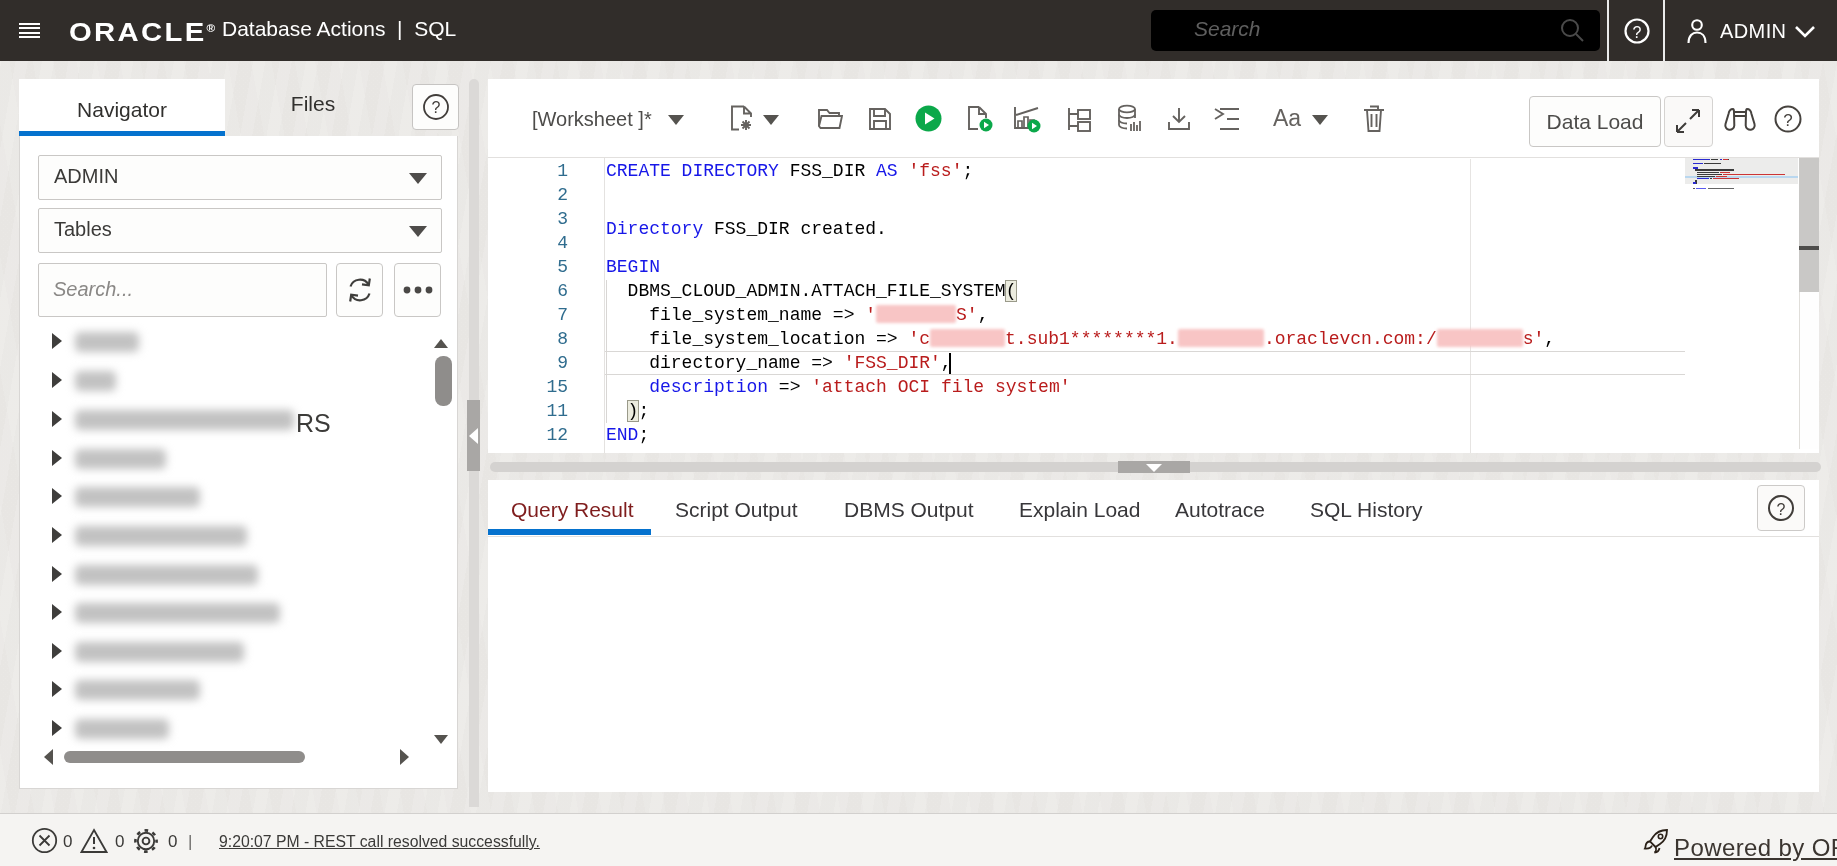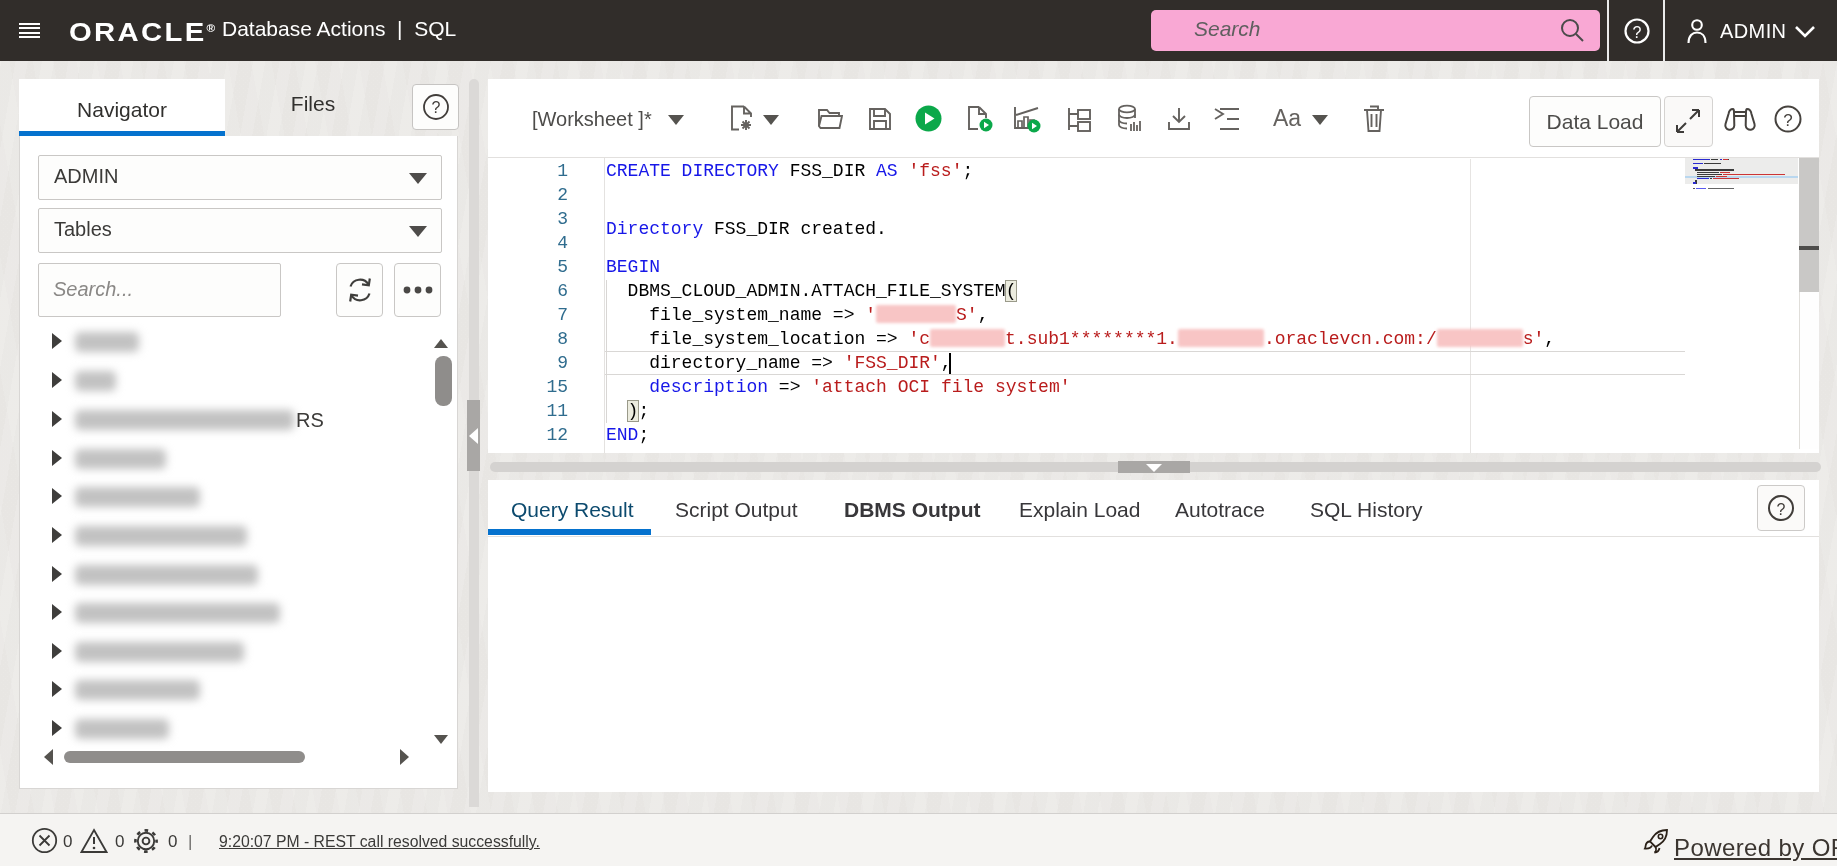--- a/index.html
+++ b/index.html
@@ -10,41 +10,41 @@
       repeating-linear-gradient(80deg, rgba(255,255,255,0.07) 0 20px, rgba(0,0,0,0.003) 20px 43px);
   }
   svg{display:block;}
   
   #hdr{position:absolute;left:0;top:0;width:1837px;height:61px;background:#312d2a;}
   #hdr .ham{position:absolute;left:19px;top:23px;width:21px;height:16px;}
   #hdr .ham div{height:2px;background:#fff;margin-bottom:2.4px;}
   .oracle{position:absolute;left:69px;top:18px;color:#fff;font-weight:700;font-size:25px;letter-spacing:2px;transform:scaleX(1.17);transform-origin:left center;white-space:nowrap;}
   .oracle sup{font-size:10px;letter-spacing:0;}
   .dbact{position:absolute;left:222px;top:17px;color:#fff;font-size:21px;}
-  #hsearch{position:absolute;left:1151px;top:10px;width:449px;height:41px;background:#f9a8d4;border-radius:5px;}
+  #hsearch{position:absolute;left:1151px;top:10px;width:449px;height:41px;background:#000000;border-radius:5px;}
   #hsearch .ph{position:absolute;left:43px;top:7px;font-style:italic;font-size:21px;color:#5f5f5f;}
   .hdiv{position:absolute;top:0;width:2px;height:61px;background:rgba(255,255,255,0.9);}
   
   #navtab{position:absolute;left:19px;top:79px;width:206px;height:52px;background:#fff;}
   #navtab span{position:absolute;left:0;right:0;top:19px;text-align:center;font-size:21px;color:#31302e;}
   #navunder{position:absolute;left:19px;top:131px;width:206px;height:5px;background:#0572ce;}
   #filestab{position:absolute;left:225px;top:92px;width:176px;text-align:center;font-size:21px;color:#31302e;}
   #navhelp{position:absolute;left:412px;top:84px;width:47px;height:46px;background:#fdfdfc;border:1px solid #c6c4c2;border-radius:4px;box-sizing:border-box;}
   #panel{position:absolute;left:19px;top:136px;width:439px;height:653px;background:#fff;border:1px solid #d8d6d4;box-sizing:border-box;border-top:none;}
   .sel{position:absolute;left:18px;width:404px;height:45px;background:#fdfdfc;border:1px solid #c9c7c5;border-radius:2px;box-sizing:border-box;}
   .sel .t{position:absolute;left:15px;top:9px;font-size:20px;color:#3b3a38;}
   .dtri{position:absolute;width:0;height:0;border-left:9px solid transparent;border-right:9px solid transparent;border-top:11px solid #4e4c4a;}
-  .inp{position:absolute;left:18px;top:127px;width:243px;height:54px;border:1px solid #c9c7c5;border-radius:2px;box-sizing:border-box;background:#fdfdfc;}
+  .inp{position:absolute;left:18px;top:127px;width:289px;height:54px;border:1px solid #c9c7c5;border-radius:2px;box-sizing:border-box;background:#fdfdfc;}
   .inp .t{position:absolute;left:14px;top:14px;font-size:20px;font-style:italic;color:#8a8886;}
   .sqbtn{position:absolute;top:127px;width:47px;height:54px;background:#fdfdfc;border:1px solid #c9c7c5;border-radius:4px;box-sizing:border-box;}
   
   .trow{position:absolute;left:19px;width:400px;height:24px;}
   .tri{position:absolute;left:33px;top:2px;width:0;height:0;border-top:8px solid transparent;border-bottom:8px solid transparent;border-left:10px solid #3f3e3c;}
   .blob{position:absolute;left:56px;top:1px;height:20px;background:#c2c2c2;border-radius:5px;filter:blur(4px);}
-  .rstxt{position:absolute;top:0;font-size:20px;color:#3c3b39;}
+  .rstxt{position:absolute;top:0;font-size:25px;color:#3c3b39;}
   
   .sb-ut{position:absolute;width:0;height:0;border-left:7px solid transparent;border-right:7px solid transparent;}
   
   #vsplit{position:absolute;left:469px;top:79px;width:10px;height:728px;background:#dbd9d7;border-radius:5px 5px 0 0;}
   #vhandle{position:absolute;left:467px;top:400px;width:13px;height:71px;background:#a9a7a5;}
   #vhandle:after{content:"";position:absolute;left:2px;top:28px;width:0;height:0;border-top:8px solid transparent;border-bottom:8px solid transparent;border-right:9px solid #fff;}
   
   #wstool{position:absolute;left:488px;top:79px;width:1331px;height:79px;background:#fff;border-bottom:1px solid #e2e0de;box-sizing:border-box;}
   .wlabel{position:absolute;left:532px;top:108px;font-size:20px;color:#4d4c4a;}
   .icn{position:absolute;}
@@ -375,23 +375,23 @@
     <div class="mml" style="left:23px;top:30px;width:26px;background:#666;height:1.4px;"></div>
   </div>
 <div id="esb"></div>
 <div id="esbthumb"></div>
 <div id="esbmark"></div>
 
 <div id="hsplit"></div>
 <div id="hhandle"></div>
 
 <div id="results">
-  <span class="rtab" style="left:23px;color:#0c4a6e;">Query Result</span>
+  <span class="rtab" style="left:23px;color:#7f1d1d;">Query Result</span>
   <span class="rtab" style="left:187px;">Script Output</span>
-  <span class="rtab" style="left:356px;font-weight:bold;">DBMS Output</span>
+  <span class="rtab" style="left:356px;">DBMS Output</span>
   <span class="rtab" style="left:531px;">Explain Load</span>
   <span class="rtab" style="left:687px;">Autotrace</span>
   <span class="rtab" style="left:822px;">SQL History</span>
   <div id="runder"></div>
   <div id="rtabline"></div>
   <div id="rhelp">
     <svg width="30" height="30" style="position:absolute;left:8px;top:7px" viewBox="0 0 30 30">
       <circle cx="15" cy="15" r="12" fill="none" stroke="#413d3a" stroke-width="2"></circle>
       <text x="15" y="21.5" font-size="16" fill="#413d3a" text-anchor="middle" font-family="Liberation Sans">?</text>
     </svg>

